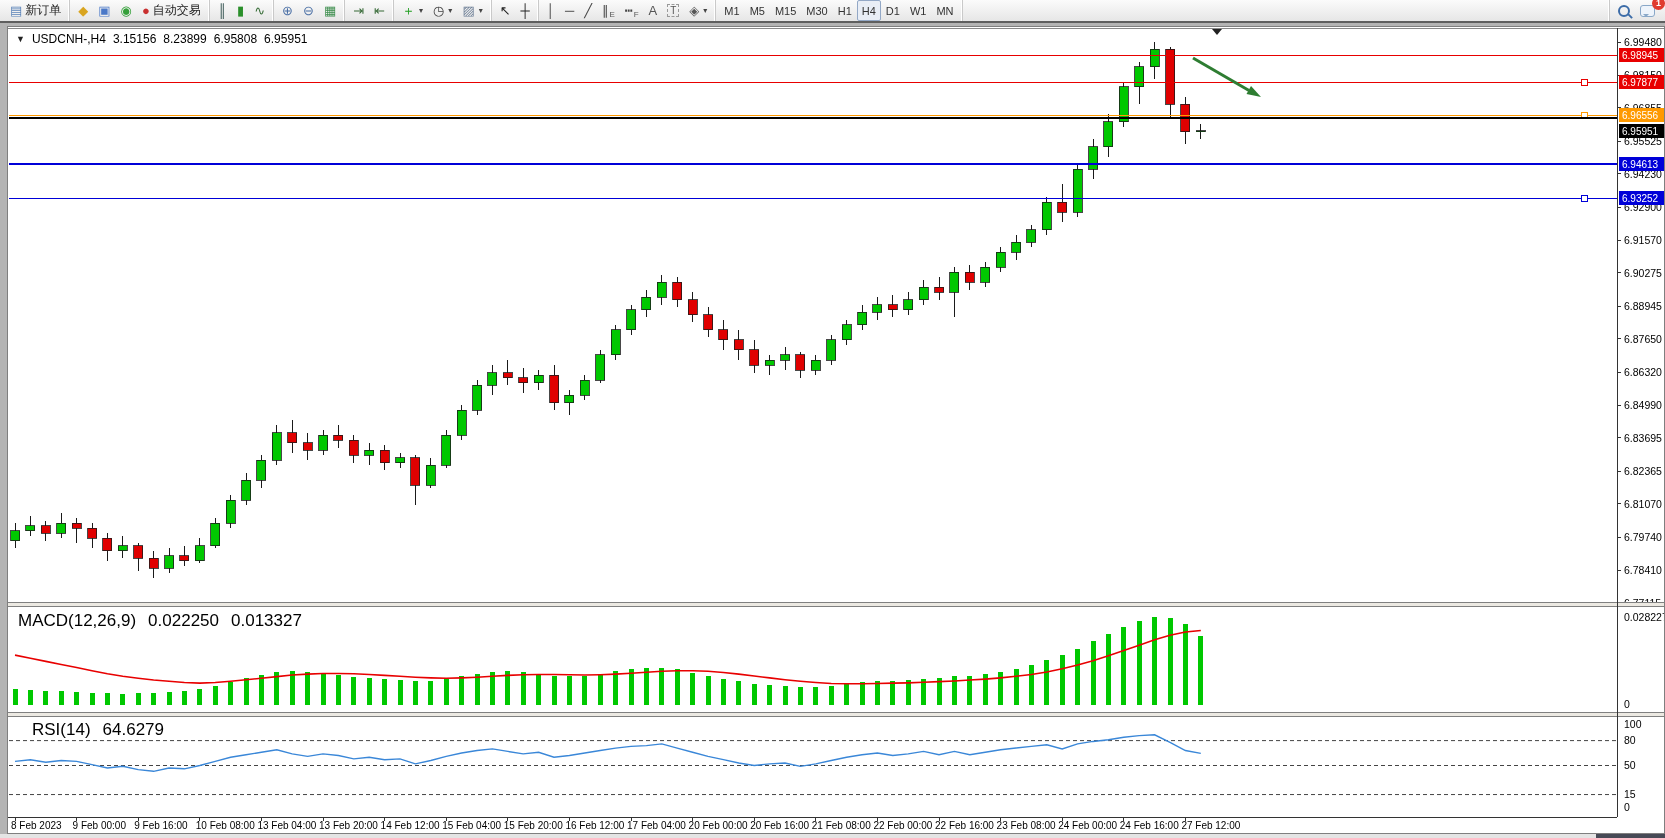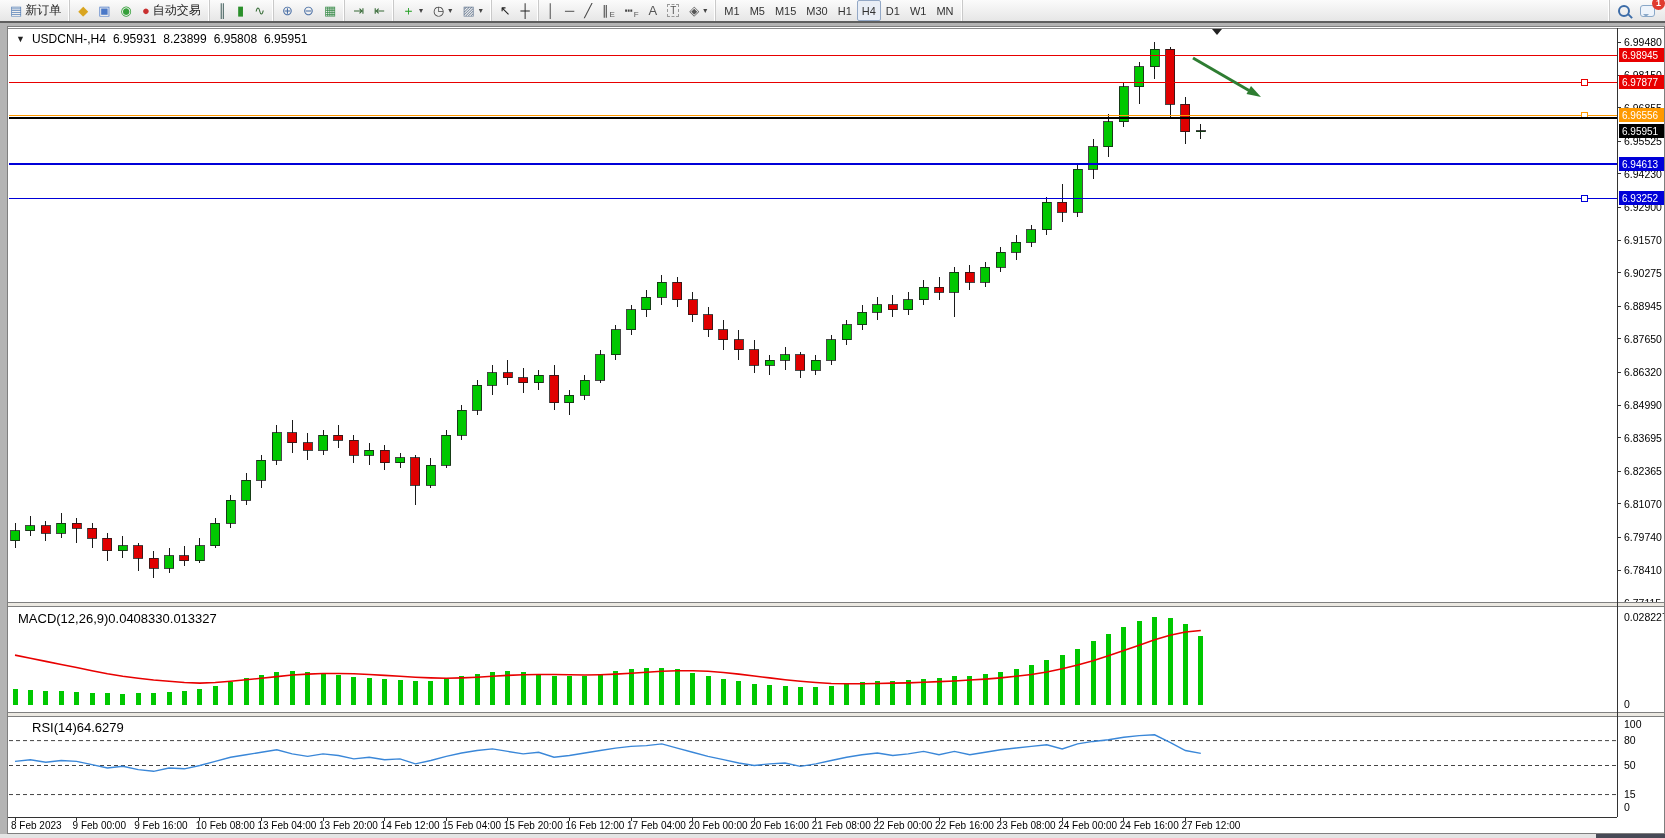--- a/index.html
+++ b/index.html
@@ -28,21 +28,21 @@
          display:inline-block;background:#eef4fb}
   .css-bubble::after{content:"";position:absolute;left:2px;bottom:-4px;border:3px solid transparent;
          border-top-color:#8aa8c8}
   
   .chart-window{position:absolute;left:7px;top:26px;width:1656px;height:806px;background:#fff;
                 border:1px solid #7f7f7f}
   #chart-svg{position:absolute;left:0;top:0}
   #chart-svg text{font-family:"Liberation Sans",sans-serif;font-size:10.5px;fill:#000}
   .chart-title{position:absolute;left:8px;top:5px;font-size:12px;color:#000;display:flex;gap:7px;z-index:2}
   .chart-title .expander{font-size:9px;color:#222;padding-top:2px}
-  .pane-label{position:absolute;font-size:13px;color:#000;display:flex;gap:0;z-index:2}
+  .pane-label{position:absolute;font-size:17px;color:#000;display:flex;gap:12px;z-index:2}
   .macd-label{left:10px;top:584px}
   .rsi-label{left:24px;top:693px}
   
   .bottom-strip{position:absolute;left:0;top:834px;width:1665px;height:4px;background:#e4e4e4}
   .taskbar-fragment{position:absolute;left:1596px;top:834px;width:69px;height:4px;background:#474a56}
 </style>
 </head>
 <body>
 
 <div class="toolbar">
@@ -186,21 +186,21 @@
         <span class="css-bubble"></span>
         <span class="badge">1</span>
       </div>
     </div>
   </div>
 
 <div class="chart-window">
   <div class="chart-title">
     <span class="expander">▼</span>
     <span>USDCNH-,H4</span>
-    <span>6.95931</span>
+    <span>3.15156</span>
     <span>8.23899</span>
     <span>6.95808</span>
     <span>6.95951</span>
   </div>
 
   <svg id="chart-svg" width="1656" height="806">
       <line x1="0" y1="1" x2="1656" y2="1" stroke="#888" shape-rendering="crispEdges"></line>
       <line x1="1609" y1="15" x2="1613" y2="15" stroke="#333" shape-rendering="crispEdges"></line>
       <text x="1616" y="19">6.99480</text>
       <line x1="1609" y1="48.35640000000022" x2="1613" y2="48.35640000000022" stroke="#333" shape-rendering="crispEdges"></line>
@@ -552,21 +552,21 @@
       <line x1="1054.2" y1="790" x2="1054.2" y2="794" stroke="#333" shape-rendering="crispEdges"></line>
       <text x="1050.2" y="802" style="font-size:10px">24 Feb 00:00</text>
       <line x1="1115.8" y1="790" x2="1115.8" y2="794" stroke="#333" shape-rendering="crispEdges"></line>
       <text x="1111.8" y="802" style="font-size:10px">24 Feb 16:00</text>
       <line x1="1177.4" y1="790" x2="1177.4" y2="794" stroke="#333" shape-rendering="crispEdges"></line>
       <text x="1173.4" y="802" style="font-size:10px">27 Feb 12:00</text>
     </svg>
 
   <div class="pane-label macd-label">
     <span>MACD(12,26,9)</span>
-    <span>0.040833</span>
+    <span>0.022250</span>
     <span>0.013327</span>
   </div>
   <div class="pane-label rsi-label">
     <span>RSI(14)</span>
     <span>64.6279</span>
   </div>
 </div>
 
 <div class="bottom-strip"></div>
 <div class="taskbar-fragment"></div>

